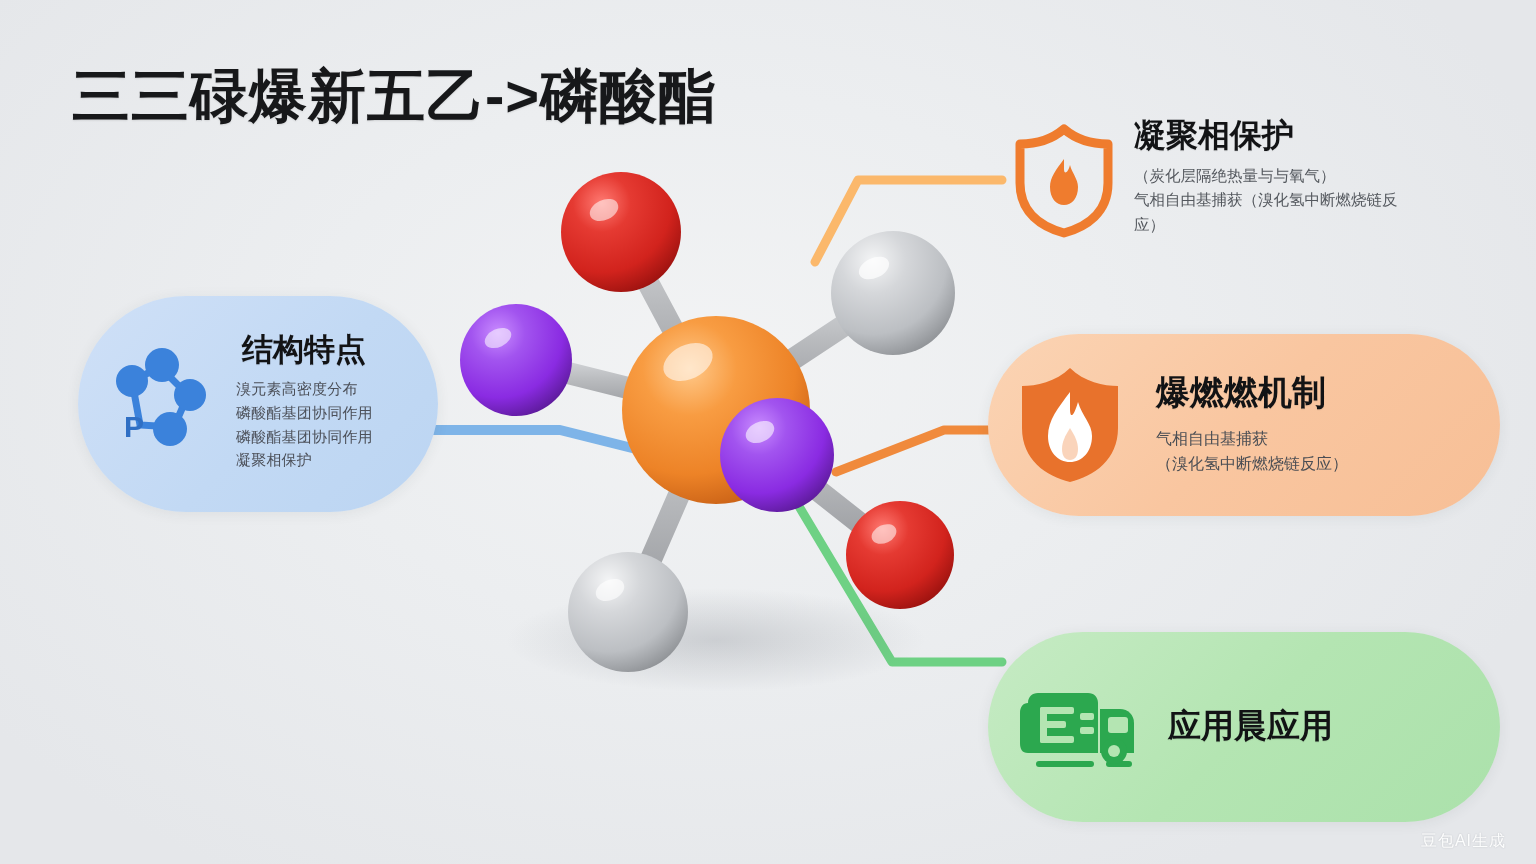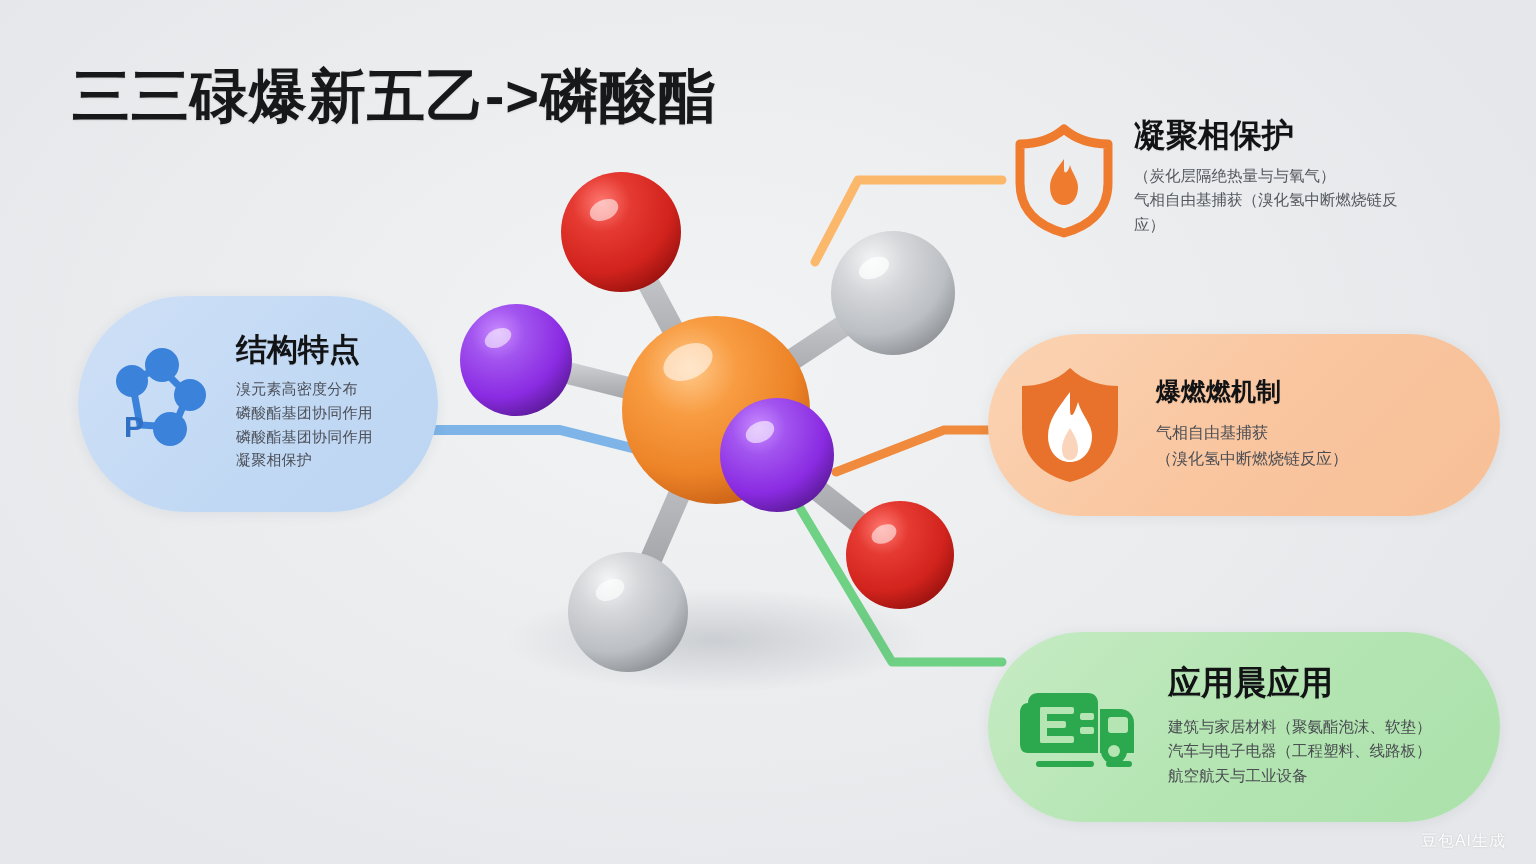--- a/index.html
+++ b/index.html
@@ -43,37 +43,37 @@
     font-size:15.5px; color:#4a4d52; line-height:1.58; white-space:nowrap;
   }
 
   
   #card-structure {
     left:78px; top:296px; width:360px; height:216px;
     background:linear-gradient(135deg,#cfe0f7 0%,#c2d9f4 55%,#bcd5f2 100%);
     padding-left:24px;
   }
   #card-structure .card-body { margin-left:16px; margin-top:-4px; }
-  #card-structure .card-title { font-size:31px; }
+  #card-structure .card-title { font-size:31px; margin-left:6px; }
   #card-structure .card-lines div { font-size:15px; color:#4c5059; letter-spacing:.2px; }
 
   
   #card-condensed { left:1010px; top:100px; width:500px; height:160px; }
   #card-condensed .card-body { margin-left:16px; margin-top:-6px; }
   #card-condensed .card-title { font-size:32px; }
   #card-condensed .card-lines div { font-size:15.5px; color:#54585e; }
 
   
   #card-gasphase {
     left:988px; top:334px; width:512px; height:182px;
     background:linear-gradient(135deg,#fbd4b4 0%,#f9c6a0 50%,#f7bf96 100%);
     padding-left:26px;
   }
   #card-gasphase .card-body { margin-left:30px; margin-top:-2px; }
-  #card-gasphase .card-title { font-size:25px; }
+  #card-gasphase .card-title { font-size:34px; }
   #card-gasphase .card-lines { margin-top:14px; }
   #card-gasphase .card-lines div { font-size:16px; color:#4b4e54; }
 
   
   #card-application {
     left:988px; top:600px; width:512px; height:190px;
     background:linear-gradient(135deg,#c6ebc4 0%,#b4e5b2 50%,#abe1ab 100%);
     padding-left:26px;
     margin-top:32px;
   }
@@ -258,23 +258,18 @@
           <rect x="66" y="38" width="14" height="7" rx="2"></rect>
           <rect x="66" y="52" width="14" height="7" rx="2"></rect>
           <rect x="94" y="42" width="20" height="16" rx="3"></rect>
         </g>
         <circle cx="100" cy="76" r="13" fill="#2ca84f"></circle>
         <circle cx="100" cy="76" r="6" fill="#b4e5b2"></circle>
       </svg>
     </div>
     <div class="card-body">
       <div class="card-title">应用晨应用</div>
-      <div class="card-lines">
-        <div>建筑与家居材料（聚氨酯泡沫、软垫）</div>
-        <div>汽车与电子电器（工程塑料、线路板）</div>
-        <div>航空航天与工业设备</div>
-      </div>
     </div>
   </div>
 
   <div id="watermark">豆包AI生成</div>
 
 </div>
 
 </body></html>

